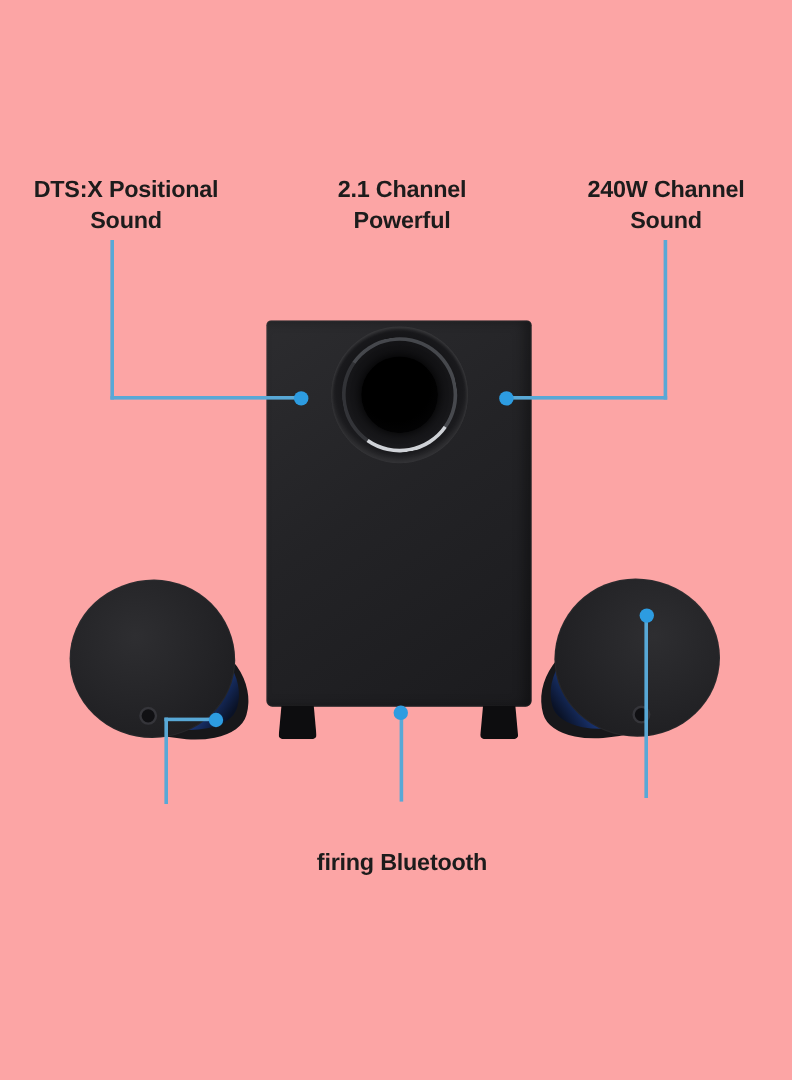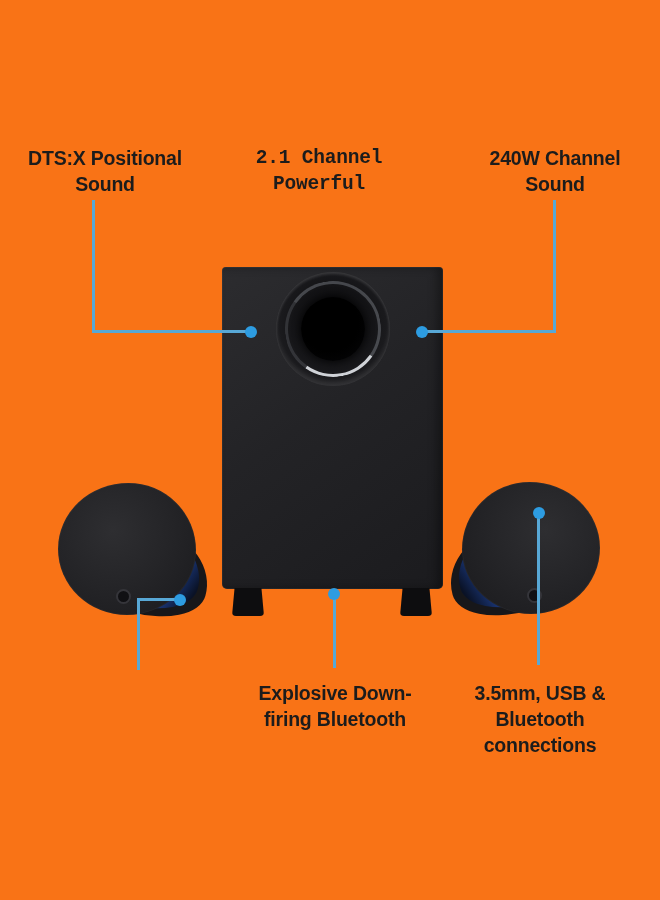--- a/index.html
+++ b/index.html
@@ -1,26 +1,26 @@
 <!DOCTYPE html>
 <html><head>
 <meta charset="utf-8">
 <style>
   html,body{margin:0;padding:0;background:#fff;}
   .stage{
-    position:relative;width:660px;height:900px;background:#f97316;overflow:hidden;
+    position:relative;width:660px;height:900px;background:#fca5a5;overflow:hidden;
     font-family:"Liberation Sans","DejaVu Sans",sans-serif;
   }
   
   .label{
     position:absolute;font-weight:700;font-size:19.5px;line-height:26px;
     color:#1c1c1c;text-align:center;letter-spacing:-0.2px;z-index:6;
   }
   .lbl-tl{left:10px;top:145px;width:190px;}
-  .lbl-tc{left:224px;top:145px;width:190px;font-family:Liberation Mono, monospace;}
+  .lbl-tc{left:240px;top:145px;width:190px;}
   .lbl-tr{left:460px;top:145px;width:190px;}
   .lbl-bl{left:39px;top:674px;width:200px;}
   .lbl-bc{left:235px;top:680px;width:200px;}
   .lbl-br{left:440px;top:680px;width:200px;}
   
   .cl{position:absolute;background:#58a8d6;z-index:5;}
   .cdot{position:absolute;width:12px;height:12px;border-radius:50%;background:#2d9ce1;z-index:5;}
   
   .sub{
     position:absolute;left:222px;top:267px;width:221px;height:322px;z-index:1;
@@ -88,27 +88,22 @@
   </div>
   <div class="label lbl-tc">
     <span>2.1 Channel</span><br>
     <span>Powerful</span>
   </div>
   <div class="label lbl-tr">
     <span>240W Channel</span><br>
     <span>Sound</span>
   </div>
   <div class="label lbl-bc">
-    <span>Explosive Down-</span><br>
+    <br>
     <span>firing Bluetooth</span>
-  </div>
-  <div class="label lbl-br">
-    <span>3.5mm, USB &amp;</span><br>
-    <span>Bluetooth</span><br>
-    <span>connections</span>
   </div>
 
   <div class="cl" style="left:92px;top:200px;width:3px;height:133px;"></div>
   <div class="cl" style="left:92px;top:330px;width:160px;height:3px;"></div>
   <div class="cdot" style="left:245px;top:326px;"></div>
 
   <div class="cl" style="left:553px;top:200px;width:3px;height:133px;"></div>
   <div class="cl" style="left:423px;top:330px;width:133px;height:3px;"></div>
   <div class="cdot" style="left:416px;top:326px;"></div>
 

